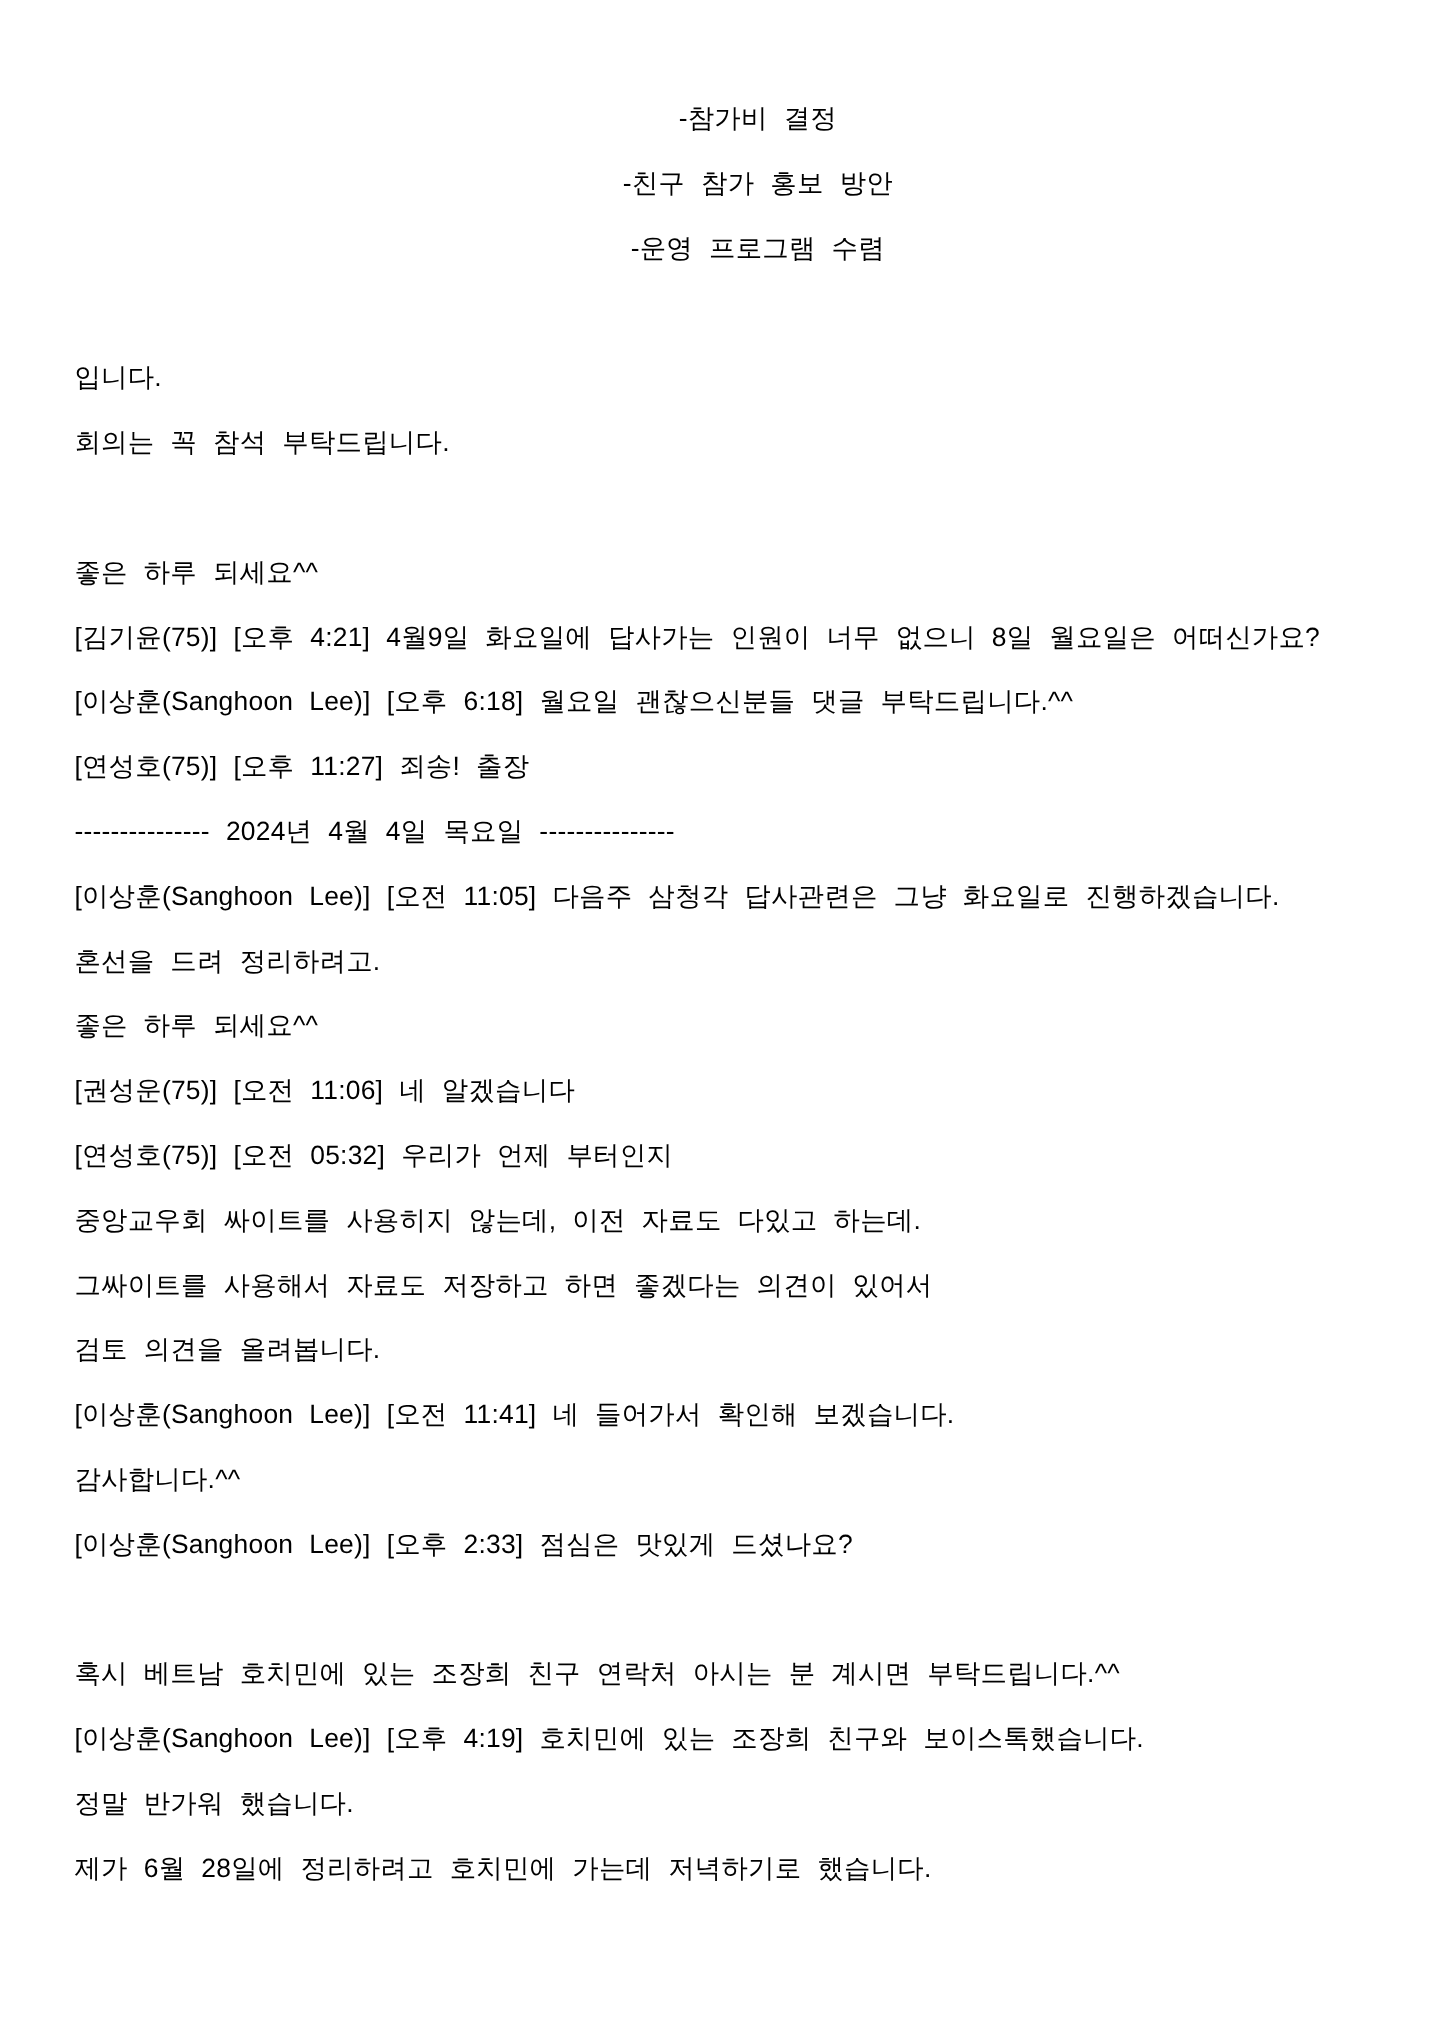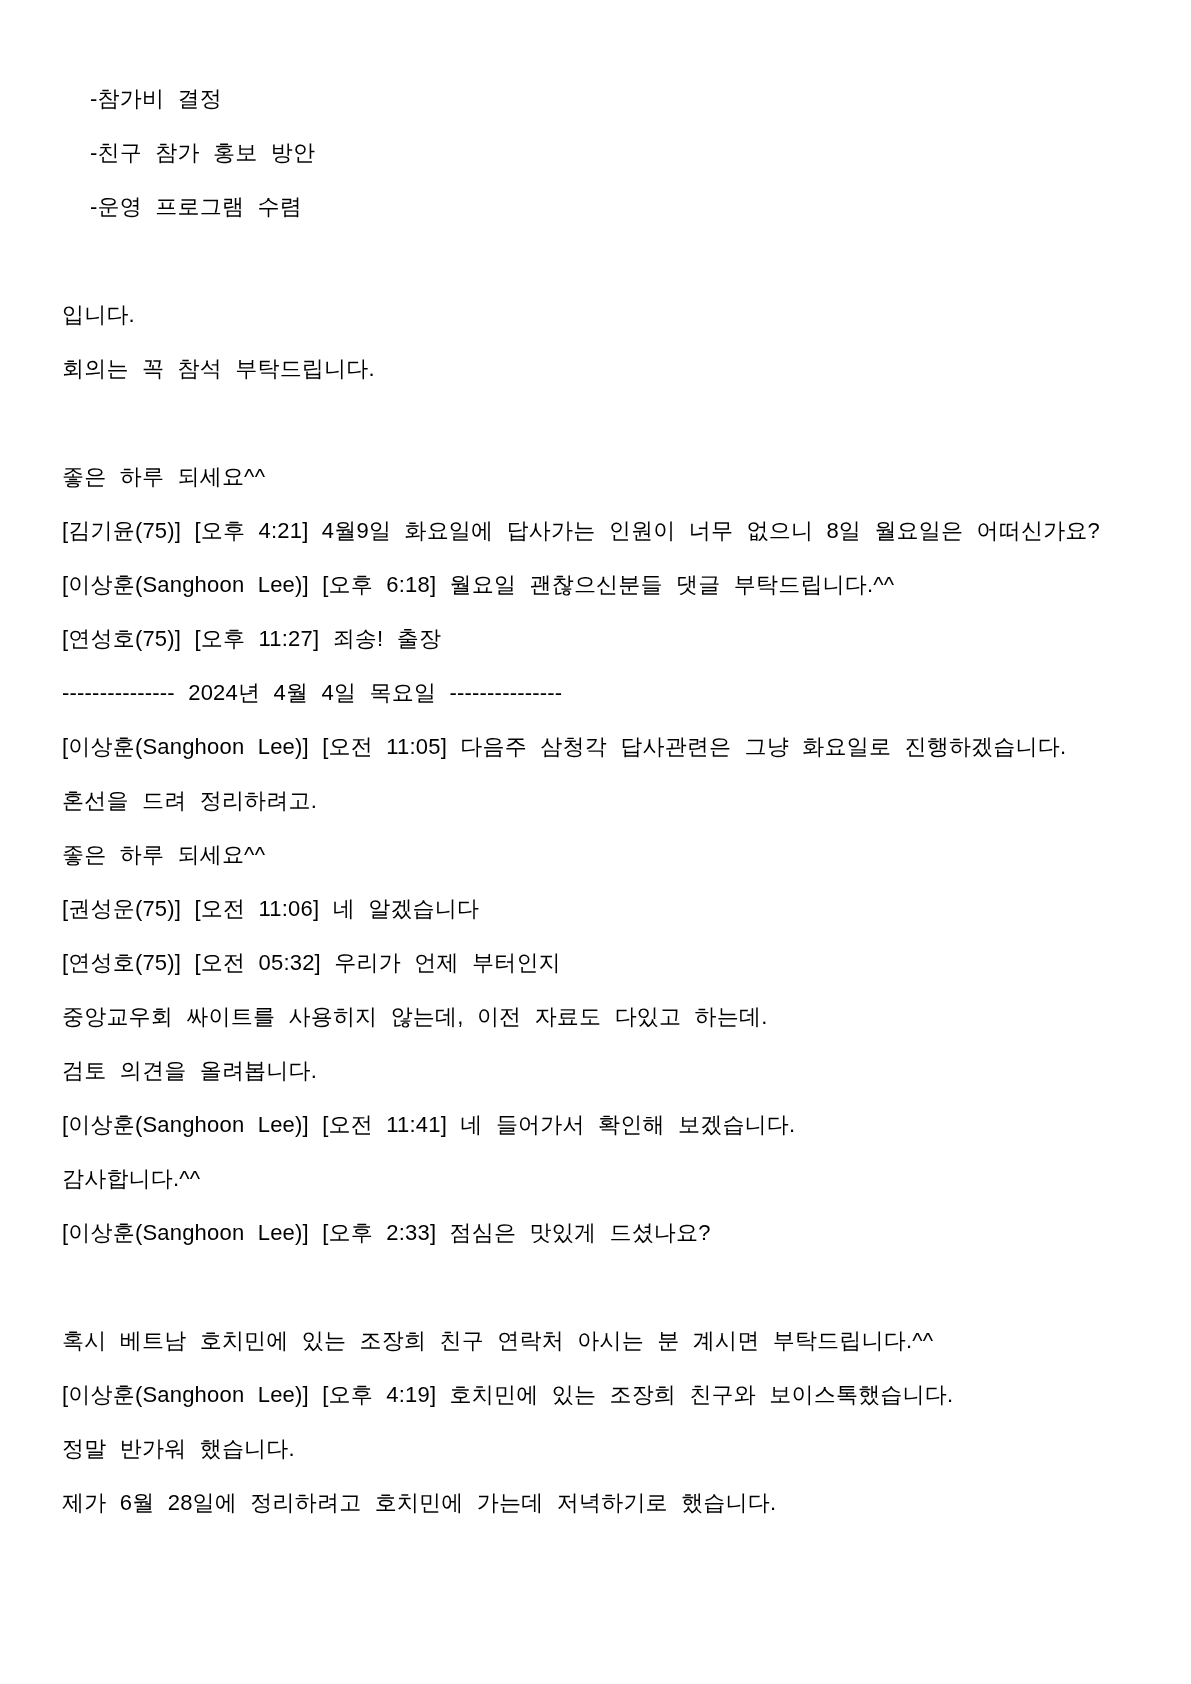--- a/index.html
+++ b/index.html
@@ -23,20 +23,21 @@
     margin: 0;
     padding: 0;
     height: 54px;
     line-height: 54px;
     white-space: nowrap;
     word-spacing: 0.32em;
     letter-spacing: 0.2px;
   }
   .line.indent {
     padding-left: 28px;
+    text-align: center;
   }
   .line.blank {
     height: 54px;
   }
 </style>
 </head>
 <body>
 
 <div class="page">
   <p class="line indent">-참가비 결정</p>
@@ -50,20 +51,21 @@
   <p class="line">[김기윤(75)] [오후 4:21] 4월9일 화요일에 답사가는 인원이 너무 없으니 8일 월요일은 어떠신가요?</p>
   <p class="line">[이상훈(Sanghoon Lee)] [오후 6:18] 월요일 괜찮으신분들 댓글 부탁드립니다.^^</p>
   <p class="line">[연성호(75)] [오후 11:27] 죄송! 출장</p>
   <p class="line">--------------- 2024년 4월 4일 목요일 ---------------</p>
   <p class="line">[이상훈(Sanghoon Lee)] [오전 11:05] 다음주 삼청각 답사관련은 그냥 화요일로 진행하겠습니다.</p>
   <p class="line">혼선을 드려 정리하려고.</p>
   <p class="line">좋은 하루 되세요^^</p>
   <p class="line">[권성운(75)] [오전 11:06] 네 알겠습니다</p>
   <p class="line">[연성호(75)] [오전 05:32] 우리가 언제 부터인지</p>
   <p class="line">중앙교우회 싸이트를 사용히지 않는데, 이전 자료도 다있고 하는데.</p>
+  <p class="line">그싸이트를 사용해서 자료도 저장하고 하면 좋겠다는 의견이 있어서</p>
   <p class="line">검토 의견을 올려봅니다.</p>
   <p class="line">[이상훈(Sanghoon Lee)] [오전 11:41] 네 들어가서 확인해 보겠습니다.</p>
   <p class="line">감사합니다.^^</p>
   <p class="line">[이상훈(Sanghoon Lee)] [오후 2:33] 점심은 맛있게 드셨나요?</p>
   <p class="line blank"></p>
   <p class="line">혹시 베트남 호치민에 있는 조장희 친구 연락처 아시는 분 계시면 부탁드립니다.^^</p>
   <p class="line">[이상훈(Sanghoon Lee)] [오후 4:19] 호치민에 있는 조장희 친구와 보이스톡했습니다.</p>
   <p class="line">정말 반가워 했습니다.</p>
   <p class="line">제가 6월 28일에 정리하려고 호치민에 가는데 저녁하기로 했습니다.</p>
 </div>

